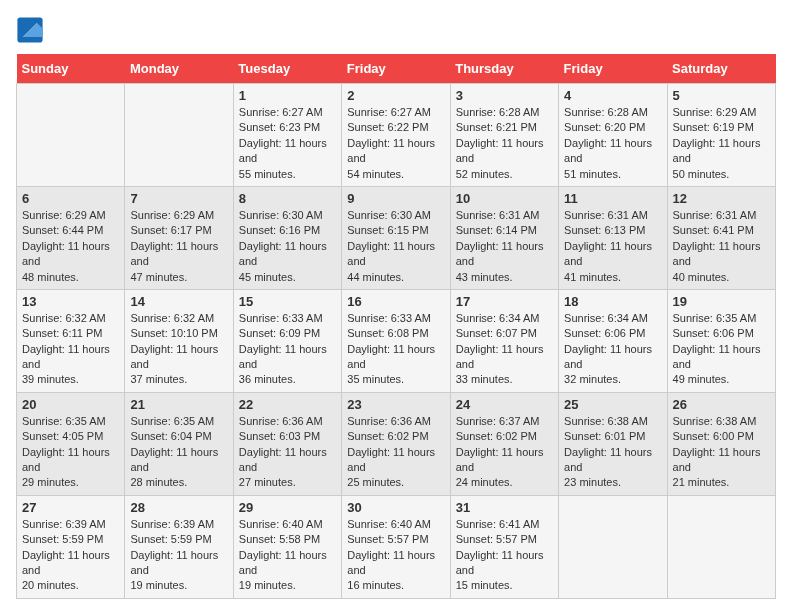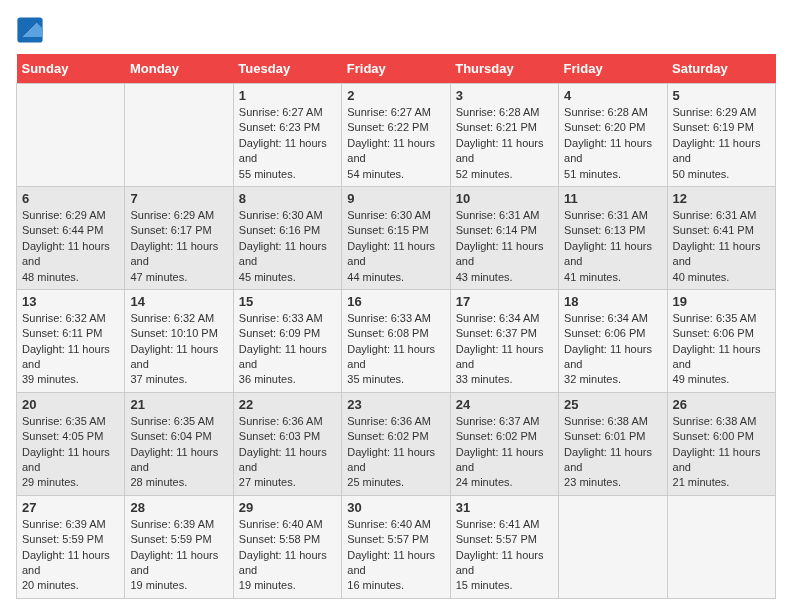--- a/index.html
+++ b/index.html
@@ -267,21 +267,21 @@
             <div>Sunrise: 6:33 AM</div>
             <div>Sunset: 6:08 PM</div>
             <div>Daylight: 11 hours and</div>
             <div>35 minutes.</div>
           </div>
         </td>
         <td>
           <span class="day-num">17</span>
           <div class="cell-text">
             <div>Sunrise: 6:34 AM</div>
-            <div>Sunset: 6:37 PM</div>
+            <div>Sunset: 6:07 PM</div>
             <div>Daylight: 11 hours and</div>
             <div>33 minutes.</div>
           </div>
         </td>
         <td>
           <span class="day-num">18</span>
           <div class="cell-text">
             <div>Sunrise: 6:34 AM</div>
             <div>Sunset: 6:06 PM</div>
             <div>Daylight: 11 hours and</div>

